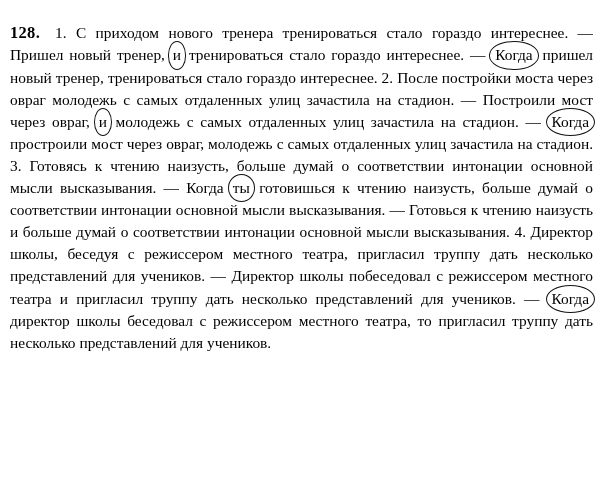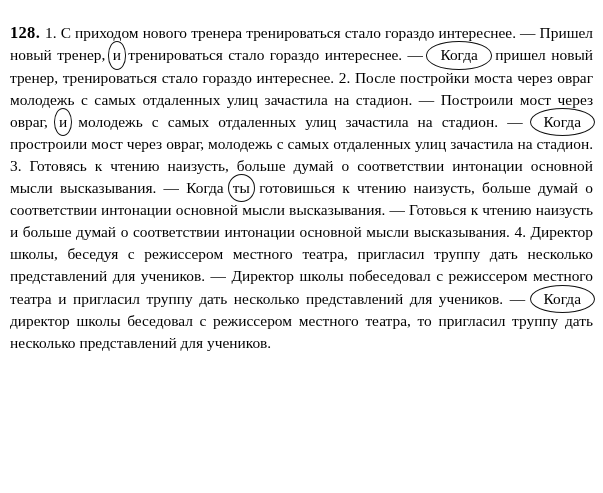--- a/index.html
+++ b/index.html
@@ -25,27 +25,27 @@
     font-size: 15.4px;
     line-height: 22.1px;
     text-align: justify;
     text-justify: inter-word;
     hyphens: manual;
   }
   .ex-num {
     font-weight: bold;
     font-size: 16.5px;
     letter-spacing: 0.3px;
-    margin-right: 5px;
+    margin-right: 15px;
   }
   
   .circled {
     position: relative;
     display: inline-block;
-    padding: 0 12px;
+    padding: 0 4px;
     white-space: nowrap;
   }
   .circled::before {
     content: "";
     position: absolute;
     left: -2px;
     right: -2px;
     top: -3px;
     bottom: -3px;
     border: 1.1px solid #111;

